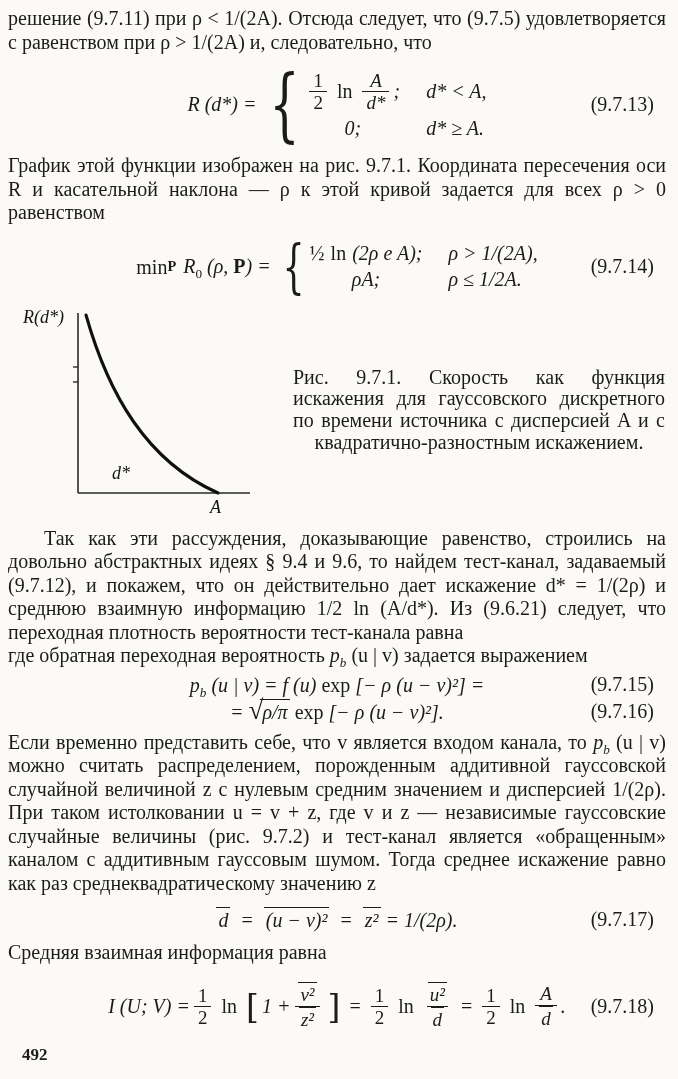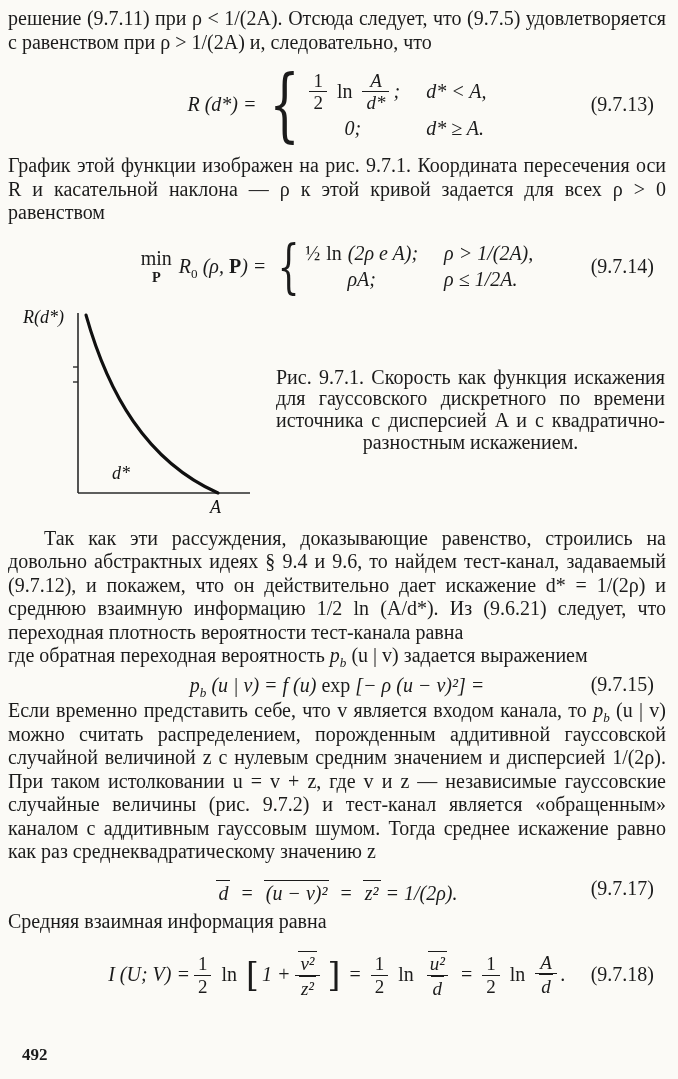--- a/index.html
+++ b/index.html
@@ -29,29 +29,29 @@
   .frac .den{border-top:1.3px solid currentColor;padding:0 4px;}
   .ov{display:inline-block;border-top:1.3px solid currentColor;
       line-height:1.15;padding:1px 2px 0 2px;}
   .brace{font-family:"DejaVu Serif",serif;font-style:normal;font-weight:200;
          line-height:0;transform:scaleX(0.6);display:inline-block;}
   .brace-lg{font-size:80px;margin:0 -4px 0 2px;}
   .brace-sm{font-size:58px;margin:0 -2px 0 4px;}
   .crows{display:grid;grid-template-columns:auto auto;column-gap:26px;row-gap:3px;}
   .ccell{display:flex;align-items:center;}
   .ccenter{justify-content:center;}
-  .minstack{display:inline-flex;flex-direction:column;align-items:center;
+  .minstack{display:inline-flex;flex-direction:row;align-items:flex-start;
             line-height:1.0;font-style:normal;margin-right:7px;}
   .minstack .msub{font-size:0.72em;font-weight:bold;margin-top:2px;}
   .sqrt{font-style:normal;font-size:1.35em;margin-right:-3px;line-height:0;}
   .bigbr{font-family:"DejaVu Serif",serif;font-style:normal;font-size:1.65em;
          line-height:0;margin:0 3px;font-weight:300;}
 
   
-  .figrow{display:flex;margin:2px 1px 10px 14px;}
+  .figrow{display:flex;margin:2px 1px 10px 14px;gap:17px;}
   .fig-svg{width:238px;height:212px;flex:0 0 auto;}
   .fig-svg text{font-style:italic;font-size:18px;fill:#141414;
                 font-family:"Liberation Serif","DejaVu Serif",serif;}
   .axis{stroke:#2a2a2a;stroke-width:1.6;}
   .tick{stroke:#2a2a2a;stroke-width:1.4;}
   .curve{stroke:#101010;stroke-width:3.1;fill:none;stroke-linecap:round;}
   .fig-caption{width:405px;margin:62px 0 0 16px;font-size:20px;
                line-height:21.8px;text-align:justify;text-align-last:center;}
 
   .pageno{position:absolute;left:22px;top:1043px;font-weight:bold;
@@ -125,24 +125,28 @@
 
   <p class="par indent">Так как эти рассуждения, доказывающие равенство, строились на довольно абстрактных идеях § 9.4 и 9.6, то найдем тест-канал, задаваемый (9.7.12), и покажем, что он действительно дает искажение d* = 1/(2ρ) и среднюю взаимную информацию 1/2 ln (A/d*). Из (9.6.21) следует, что переходная плотность вероятности тест-канала равна</p>
 
 
   <p class="par"><span>где обратная переходная вероятность </span><span class="var"><span>p</span><sub>b</sub></span><span> (u | v) задается выражением</span></p>
 
   <div class="eq" style="margin:6px 0 2px;align-items:center;">
     <span class="var"><span>p</span><sub>b</sub><span> (u | v) = f (u) </span><span class="up">exp</span><span> [− ρ (u − v)²] =</span></span>
     <span class="eqno">(9.7.15)</span>
   </div>
+  <div class="eq" style="margin:2px 0 6px;">
+    <span class="var"><span>= </span><span class="sqrt">√</span><span class="ov">ρ/π</span>&nbsp;<span class="up">exp</span><span> [− ρ (u − v)²].</span></span>
+    <span class="eqno">(9.7.16)</span>
+  </div>
 
   <p class="par"><span>Если временно представить себе, что v является входом канала, то </span><span class="var"><span>p</span><sub>b</sub></span><span> (u | v) можно считать распределением, порожденным аддитивной гауссовской случайной величиной z с нулевым средним значением и дисперсией 1/(2ρ). При таком истолковании u = v + z, где v и z — независимые гауссовские случайные величины (рис. 9.7.2) и тест-канал является «обращенным» каналом с аддитивным гауссовым шумом. Тогда среднее искажение равно как раз среднеквадратическому значению z</span></p>
 
-  <div class="eq" style="margin:8px 0 4px; min-height:34px;align-items:flex-end;">
+  <div class="eq" style="margin:8px 0 4px; min-height:34px;">
     <span class="var">
       <span class="ov">d</span>
       <span class="op">=</span>
       <span class="ov">(u − v)²</span>
       <span class="op">=</span>
       <span class="ov">z²</span>
       <span>= 1/(2ρ).</span>
     </span>
     <span class="eqno">(9.7.17)</span>
   </div>

